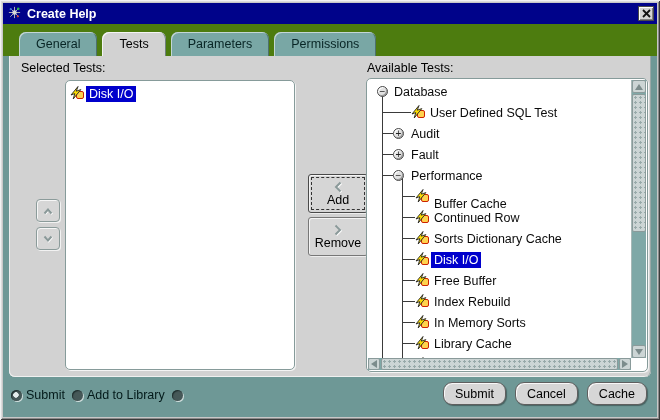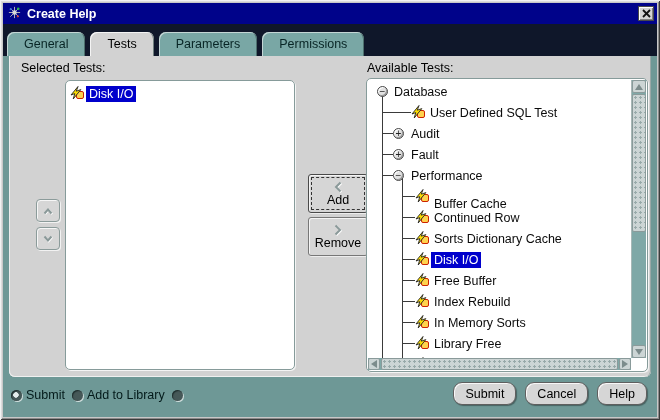--- a/index.html
+++ b/index.html
@@ -13,22 +13,22 @@
   .titlebar { position:absolute; left:3px; top:3px; right:3px; height:21px;
     background:#00038a; display:flex; align-items:center; padding-left:4px; }
   .titlebar .title { color:#ffffff; font-weight:bold; font-size:12.5px; margin-left:5px; }
   .close-btn { position:absolute; right:3px; top:3px; width:16px; height:15px;
     background:#d4d4d4; border:1px solid #4a4a4a;
     box-shadow: inset 1px 1px 0 #ffffff, inset -1px -1px 0 #808080;
     display:flex; align-items:center; justify-content:center; cursor:default; }
 
   .bodyarea { position:absolute; left:3px; right:3px; top:24px; bottom:3px; background:#6e9896; }
 
-  .tabstrip { position:absolute; left:0; right:0; top:0; height:32px; background:#0f172a;
-    display:flex; align-items:flex-end; padding-left:4px; }
+  .tabstrip { position:absolute; left:0; right:0; top:0; height:32px; background:#4d7c0f;
+    display:flex; align-items:flex-end; padding-left:16px; }
   .tab { height:24px; display:flex; align-items:center; justify-content:center;
     padding:0 17px; margin-right:5px; border-radius:7px 7px 0 0;
     background:#79a7a5; color:#082525; font-size:12.5px;
     box-shadow: inset 1px 1px 0 #c4d6d5, inset -1px 0 0 #4d706e; }
   .tab.active { background:#d2d2d2; color:#000;
     box-shadow: inset 1px 1px 0 #f4f4f4, inset -1px 0 0 #6f7f7e; }
 
   .panel { position:absolute; left:6px; right:6px; top:32px; height:321px;
     background:#d2d2d2; border-radius:0 0 6px 6px;
     box-shadow: inset 1px 0 0 #eeeeee, inset -1px 0 0 #9aa8a7, inset 0 -1px 0 #f0f0f0; }
@@ -267,21 +267,21 @@
                   <path d="M1 9 L8 0.5 L6.3 5.2 L10.8 3.6 L3.2 13 L4.8 7.6 Z" fill="#ffe000" stroke="#222" stroke-width="0.9"></path>
                 </svg></div>
               <div class="tree-label" style="left: 62px;">In Memory Sorts</div>
             </div>
             <div class="tree-row" style="top: 254px;">
               <div class="stub" style="left: 33px; width: 13px;"></div>
               <div class="ticon" style="left: 46px;"><svg class="ticonsvg" width="14" height="14" viewBox="0 0 14 14">
                   <rect x="6.5" y="5.5" width="7" height="7" rx="1.5" fill="#ffd24d" stroke="#cc2200"></rect>
                   <path d="M1 9 L8 0.5 L6.3 5.2 L10.8 3.6 L3.2 13 L4.8 7.6 Z" fill="#ffe000" stroke="#222" stroke-width="0.9"></path>
                 </svg></div>
-              <div class="tree-label" style="left: 62px;">Library Free</div>
+              <div class="tree-label" style="left: 62px;">Library Cache</div>
             </div>
             <div class="tree-row" style="top: 275px;">
               <div class="ticon" style="left: 46px;"><svg class="ticonsvg" width="14" height="14" viewBox="0 0 14 14">
                   <rect x="6.5" y="5.5" width="7" height="7" rx="1.5" fill="#ffd24d" stroke="#cc2200"></rect>
                   <path d="M1 9 L8 0.5 L6.3 5.2 L10.8 3.6 L3.2 13 L4.8 7.6 Z" fill="#ffe000" stroke="#222" stroke-width="0.9"></path>
                 </svg></div>
               <div class="tree-label" style="left: 62px;">Net I/O</div>
             </div>
           </div>
         <div class="vscroll">
@@ -315,18 +315,18 @@
             <div class="radio"></div>
             <div class="radio-label">Add to Library</div>
           </div>
           <div class="radio-item">
             <div class="radio"></div>
           </div>
         </div>
       <div class="action-row" id="action-buttons">
           <button class="action">Submit</button>
           <button class="action">Cancel</button>
-          <button class="action">Help</button>
+          <button class="action">Cache</button>
         </div>
     </div>
 
   </div>
 </div>
 
 </body></html>

